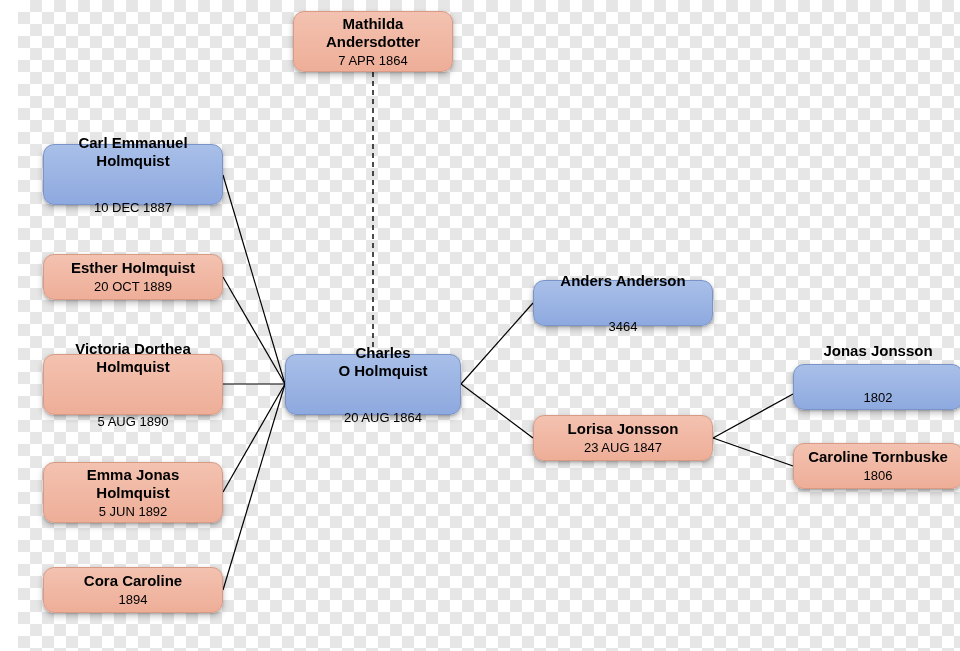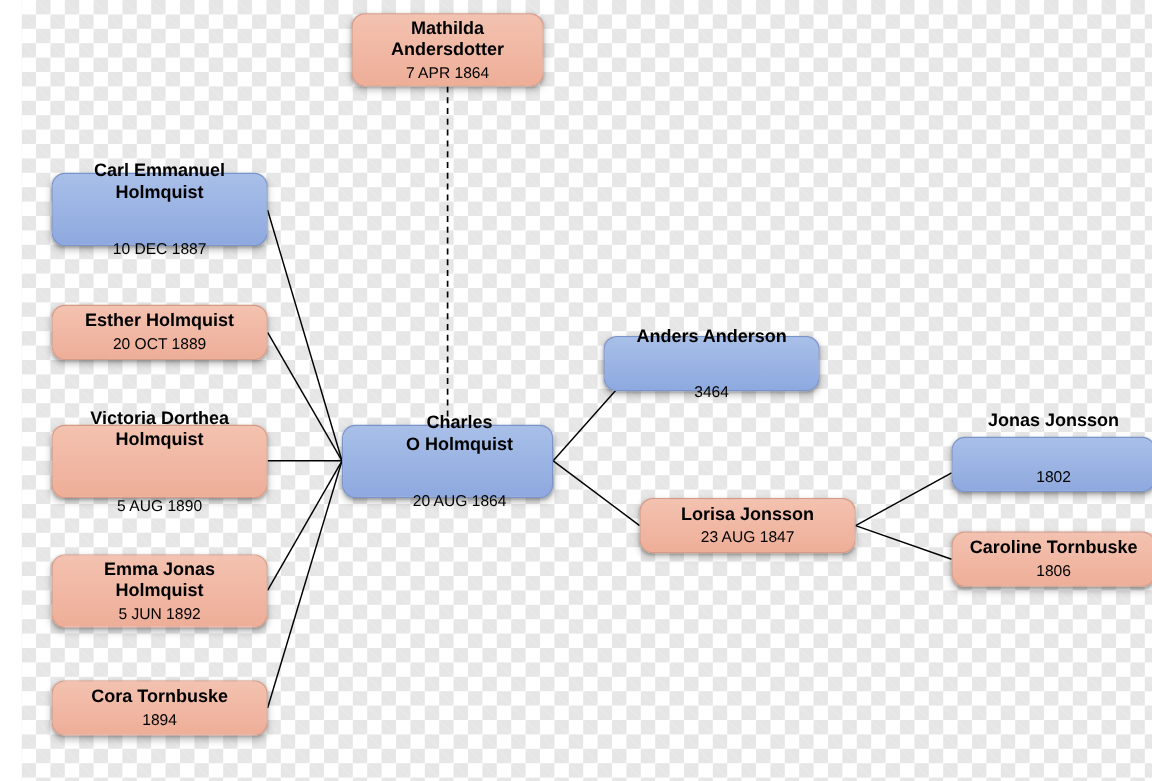--- a/index.html
+++ b/index.html
@@ -129,25 +129,25 @@
 
   <div class="node female" style="left:25px; top:462px; width:180px; height:61px;">
     <div class="name">
       <span>Emma Jonas</span><br>
       <span>Holmquist</span>
     </div>
     <div class="date">5 JUN 1892</div>
   </div>
 
   <div class="node female" style="left:25px; top:567px; width:180px; height:46px;">
-    <div class="name">Cora Tornbuske</div>
+    <div class="name">Cora Caroline</div>
     <div class="date">1894</div>
   </div>
 
-  <div class="node male" style="left:485px; top:280px; width:180px; height:46px;text-align:center;">
+  <div class="node male" style="left:515px; top:280px; width:180px; height:46px;text-align:center;">
     <div class="name">Anders Anderson</div>
     <div class="date">3464</div>
   </div>
 
   <div class="node female" style="left:515px; top:415px; width:180px; height:46px;">
     <div class="name">Lorisa Jonsson</div>
     <div class="date">23 AUG 1847</div>
   </div>
 
   <div class="node male" style="left:775px; top:364px; width:170px; height:46px;justify-content:flex-end;">

